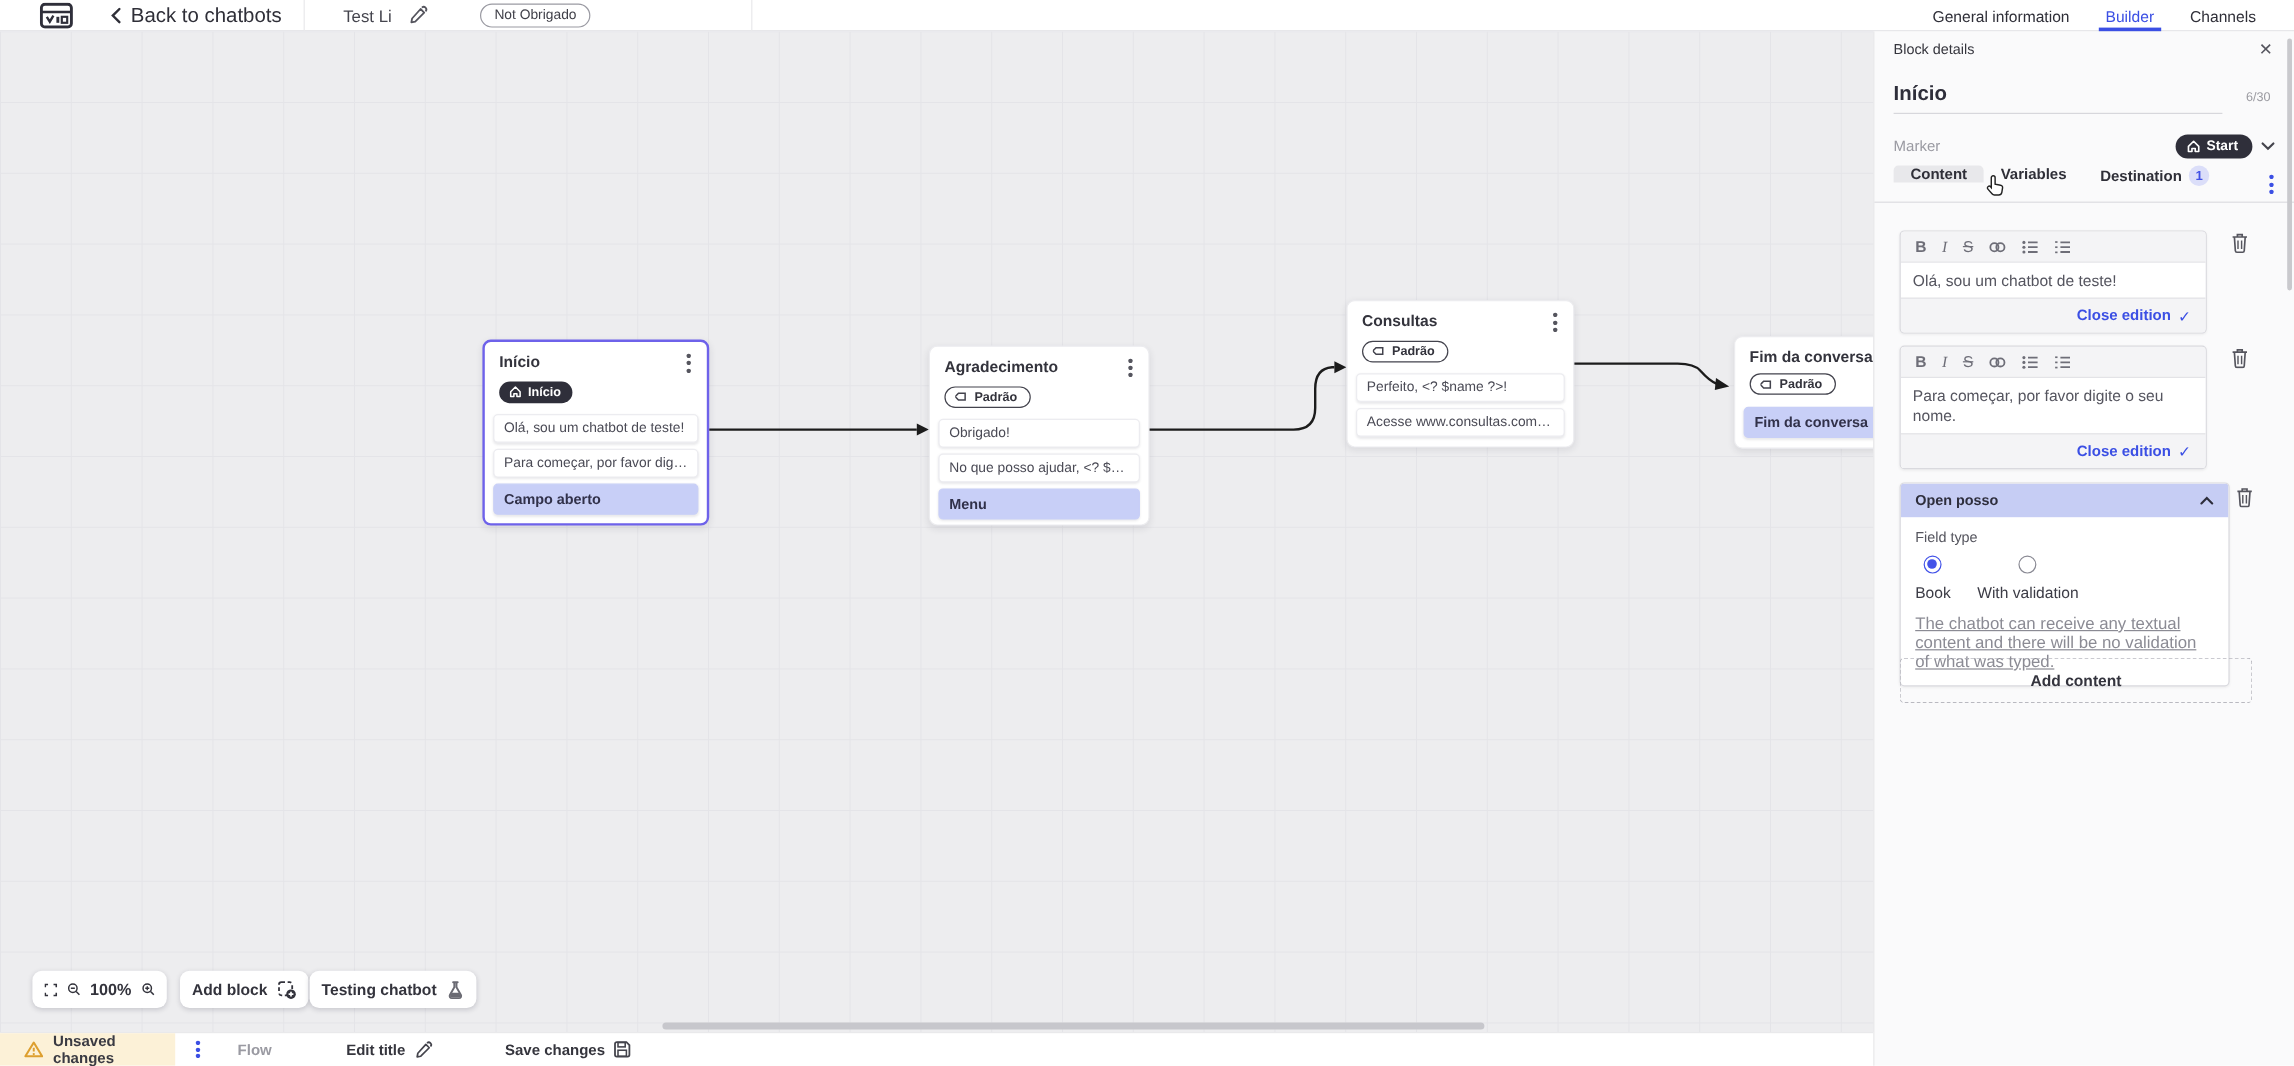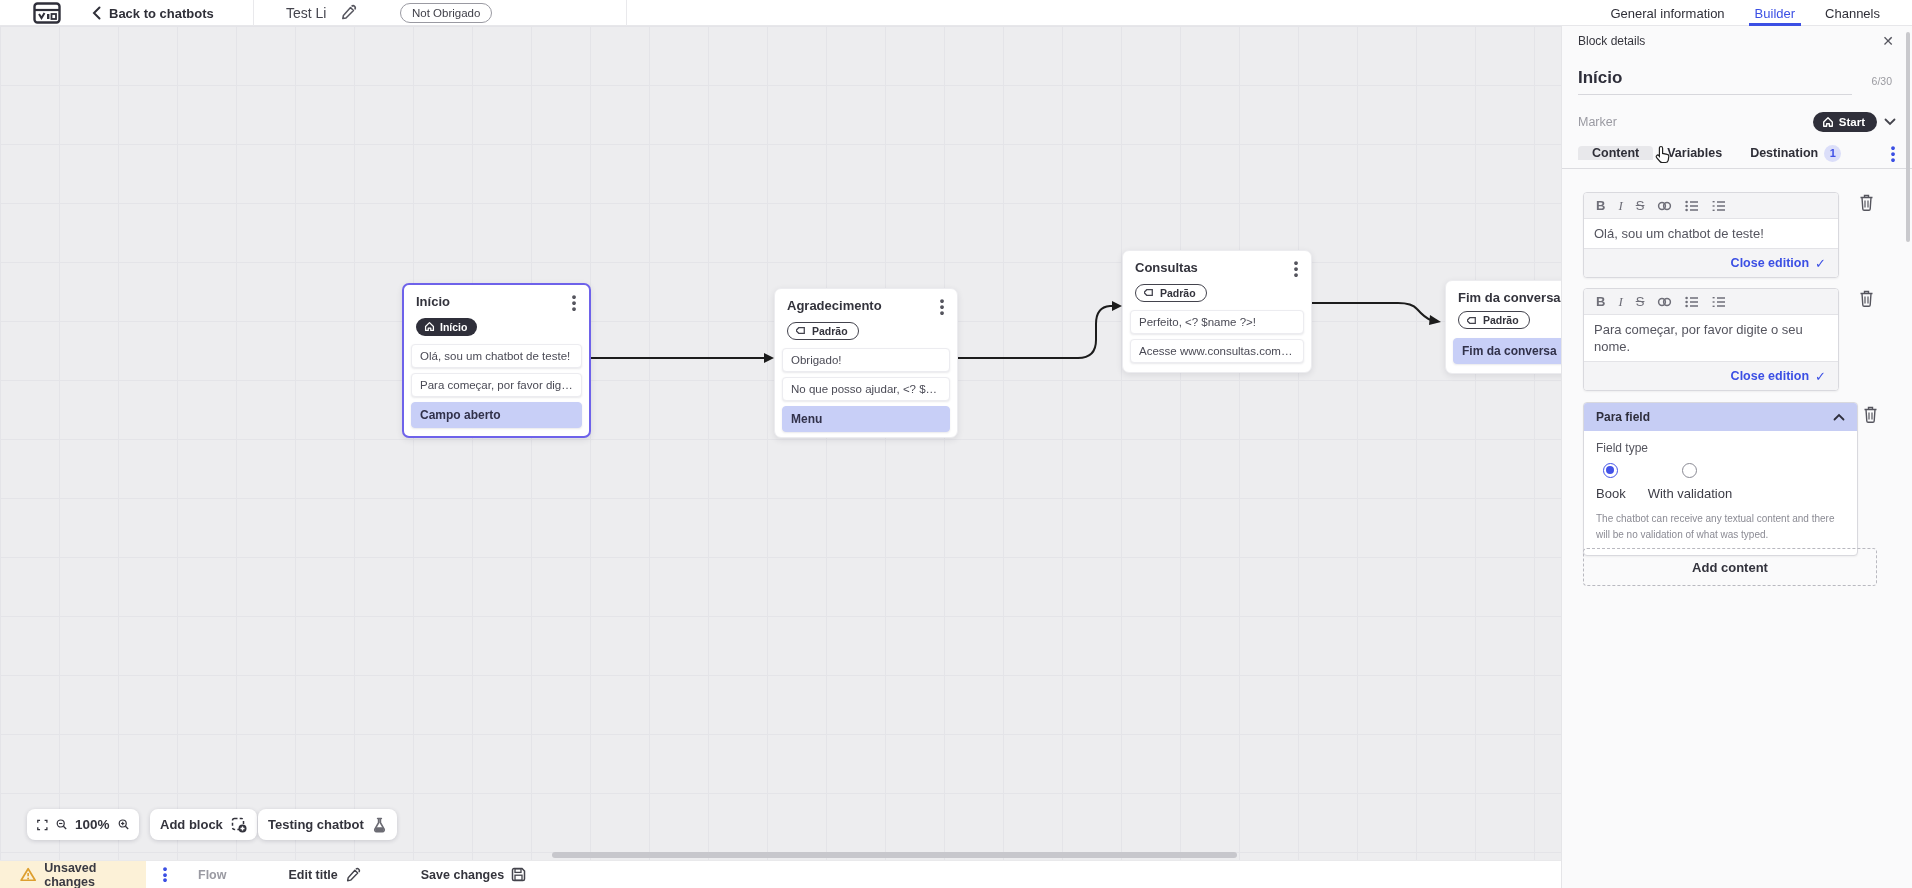--- a/index.html
+++ b/index.html
@@ -4,21 +4,21 @@
 <style>
   * { margin:0; padding:0; box-sizing:border-box; }
   html,body { width:1912px; height:888px; overflow:hidden; background:#fff;
     font-family:"Liberation Sans", sans-serif; color:#35353d; }
 
   
   .topbar { position:absolute; left:0; top:0; width:1912px; height:26px; background:#fff;
     border-bottom:1px solid #e7e7ea; z-index:20; }
   .logo { position:absolute; left:33px; top:2px; width:28px; height:22px; }
   .back-wrap { position:absolute; left:92px; top:0; height:26px; display:flex; align-items:center; gap:8px; cursor:pointer; }
-  .back-label { font-size:13px; font-weight:bold; color:#2f2f38; }
+  .back-label { font-size:17px; font-weight:normal; color:#2f2f38; }
   .tb-divider { position:absolute; top:0; width:1px; height:26px; background:#e9e9ec; }
   .bot-title { position:absolute; left:286px; top:0; height:26px; display:flex; align-items:center; font-size:14px; color:#45454e; }
   .pencil-ic { position:absolute; left:340px; top:4px; }
   .status-pill { position:absolute; left:400px; top:3px; height:20px; padding:0 11px; border:1px solid #9a9aa2;
     border-radius:11px; font-size:11.5px; color:#3f3f48; display:flex; align-items:center; background:#fff; }
   .main-tabs { position:absolute; right:32px; top:0; height:26px; display:flex; gap:30px; align-items:center; }
   .main-tab { font-size:13px; font-weight:normal; color:#2f2f38; position:relative; height:26px; display:flex; align-items:center; cursor:pointer; }
   .main-tab.active { color:#3b4fe4; }
   .main-tab.active::after { content:""; position:absolute; left:-6px; right:-6px; bottom:0; height:3px; background:#3b4fe4; }
 
@@ -60,21 +60,21 @@
   .panel-head-title { font-size:12px; color:#35353d; }
   .close-x { font-size:14px; color:#55555e; cursor:pointer; }
   .name-row { position:absolute; left:16px; right:20px; top:42px; display:flex; align-items:flex-end; }
   .name-input { flex:1; font-size:17px; font-weight:bold; color:#2e2e3a; border-bottom:1px solid #d7d7dc; padding-bottom:6px; }
   .char-count { font-size:10.5px; color:#9a9aa0; margin-left:20px; padding-bottom:8px; }
   .marker-row { position:absolute; left:16px; right:16px; top:84px; height:24px; display:flex; align-items:center; justify-content:space-between; }
   .marker-label { font-size:12.5px; color:#9a9aa2; }
   .marker-right { display:flex; align-items:center; gap:7px; }
   .marker-pill { display:inline-flex; align-items:center; gap:5px; background:#2f2f3a; color:#fff; border-radius:12px;
     font-size:11.5px; font-weight:bold; padding:4px 12px 4px 9px; cursor:pointer; }
-  .ptabs { position:absolute; left:0; right:0; top:112px; height:31px; display:flex; align-items:center;
+  .ptabs { position:absolute; left:0; right:0; top:112px; height:31px; display:flex; align-items:flex-start;
     padding-left:16px; border-bottom:1px solid #dcdce0; }
   .ptab { display:flex; align-items:center; gap:6px; font-size:12.5px; font-weight:bold; color:#2f2f38;
     padding:0 14px; cursor:pointer; }
   .ptab.active { background:#e8e8eb; border-radius:4px 4px 0 0; }
   .ptab-badge { width:17px; height:17px; border-radius:50%; background:#dbdef9; color:#4050e6; font-size:11px;
     display:flex; align-items:center; justify-content:center; }
   .ptabs .kebab { position:absolute; right:14px; top:7px; }
 
   .editor { position:absolute; left:21px; width:256px; background:#fff; border:1px solid #d9d9de; border-radius:4px;
     box-shadow:0 1px 2px rgba(0,0,0,.05); overflow:hidden; }
@@ -93,21 +93,21 @@
     border-radius:4px; box-shadow:0 1px 2px rgba(0,0,0,.05); overflow:hidden; }
   .of-head { height:28px; background:#c6cdf4; display:flex; align-items:center; justify-content:space-between;
     padding:0 12px; font-size:12px; font-weight:bold; color:#2e2e3c; cursor:pointer; }
   .of-body { padding:10px 12px 12px 12px; }
   .of-label { font-size:12px; color:#55555e; margin-bottom:8px; }
   .radio-row { display:flex; align-items:center; gap:22px; margin-bottom:10px; }
   .radio-opt { display:flex; align-items:center; gap:8px; font-size:13px; color:#3c3c46; cursor:pointer;flex-direction:column; }
   .radio { width:15px; height:15px; border-radius:50%; border:1.6px solid #8a8a94; background:#fff; position:relative; }
   .radio.sel { border-color:#4353e8; }
   .radio.sel::after { content:""; position:absolute; left:2px; top:2px; width:8px; height:8px; border-radius:50%; background:#4353e8; }
-  .of-desc { font-size:10px; color:#8b8b94; line-height:16px; }
+  .of-desc { font-size:14px; color:#8b8b94; line-height:16px;text-decoration:underline; }
 
   .add-content { position:absolute; left:21px; top:522px; width:294px; height:38px; border:1.5px dashed #b9b9c0;
     border-radius:4px; display:flex; align-items:center; justify-content:center; font-size:13px; font-weight:bold;
     color:#33333d; cursor:pointer; background:transparent; }
   .vscroll { position:absolute; right:2px; top:6px; width:4px; height:210px; border-radius:2px; background:#c9c9cd; }
 
   
   .statusbar { position:absolute; left:0; top:860px; width:1561px; height:28px; background:#fff;
     border-top:1px solid #e9e9eb; z-index:15; display:flex; align-items:center; }
   .unsaved { width:146px; height:100%; background:#fcf1d7; display:flex; align-items:center; gap:8px; padding-left:20px;
@@ -376,21 +376,21 @@
     </div>
   </div>
   <svg class="trash" style="top:264px" width="15" height="17" viewBox="0 0 15 17">
     <path d="M1.5 3.5 h12 M5.5 3.5 v-2 h4 v2 M3 3.5 l.8 11.5 a1.3 1.3 0 0 0 1.3 1.2 h4.8 a1.3 1.3 0 0 0 1.3 -1.2 l.8 -11.5" fill="none" stroke="#55555e" stroke-width="1.4"></path>
     <line x1="6" y1="6.5" x2="6" y2="13.5" stroke="#55555e" stroke-width="1.2"></line>
     <line x1="9" y1="6.5" x2="9" y2="13.5" stroke="#55555e" stroke-width="1.2"></line>
   </svg>
 
   <div class="openfield">
     <div class="of-head">
-      <span>Para field</span>
+      <span>Open posso</span>
       <svg width="12" height="8" viewBox="0 0 12 8">
         <path d="M1.5 6.5 L6 2 L10.5 6.5" fill="none" stroke="#2e2e3c" stroke-width="1.8" stroke-linecap="round"></path>
       </svg>
     </div>
     <div class="of-body">
       <div class="of-label">Field type</div>
       <div class="radio-row">
         <span class="radio-opt">
           <span class="radio sel"></span>
           <span>Book</span>

